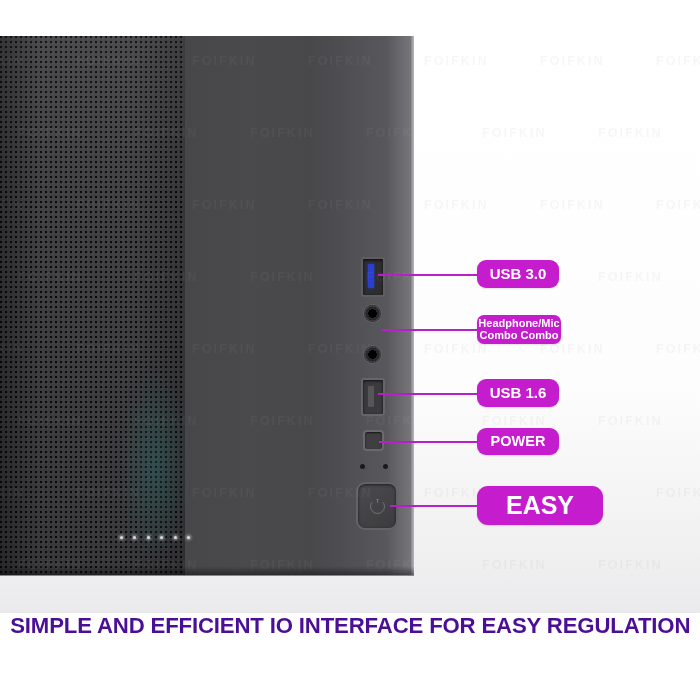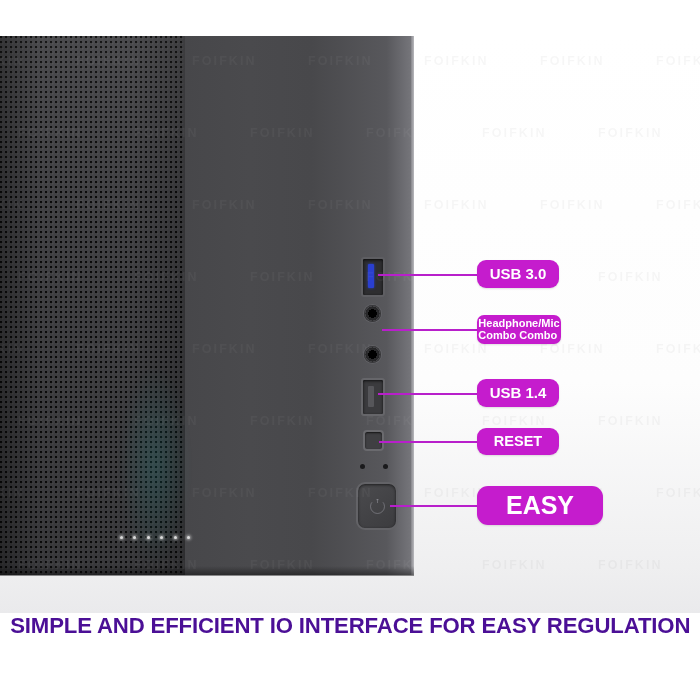--- a/index.html
+++ b/index.html
@@ -173,21 +173,21 @@
     position:absolute;
     height:2px;
     background:#b81fcb;
   }
   .badge{
     position:absolute;
     background:#c51ccd;
     color:#ffffff;
     border-radius:9px;
     font-weight:700;
-    text-align:left;
+    text-align:center;
     display:flex;align-items:center;justify-content:center;
     line-height:1.08;
     box-shadow:0 1px 2px rgba(0,0,0,.12);
   }
   .badge-usb3{left:477px; top:224px; width:82px; height:28px; font-size:15px;}
   .badge-audio{left:477px; top:279px; width:84px; height:29px; font-size:11px; border-radius:7px;}
   .badge-usb2{left:477px; top:343px; width:82px; height:28px; font-size:15px;}
   .badge-reset{left:477px; top:392px; width:82px; height:27px; font-size:14.5px;}
   .badge-power{left:477px; top:450px; width:126px; height:39px; font-size:25px; border-radius:11px;}
 
@@ -314,25 +314,25 @@
   </div>
 
   <div class="badge badge-audio">
     <span>
       <span>Headphone/Mic</span><br>
       <span>Combo Combo</span>
     </span>
   </div>
 
   <div class="badge badge-usb2">
-    <span>USB 1.4</span>
+    <span>USB 1.6</span>
   </div>
 
   <div class="badge badge-reset">
-    <span>RESET</span>
+    <span>POWER</span>
   </div>
 
   <div class="badge badge-power">
     <span>EASY</span>
   </div>
 </div>
 
 <div id="caption">
   <div class="cap-text">SIMPLE AND EFFICIENT IO INTERFACE FOR EASY REGULATION</div>
 </div>

